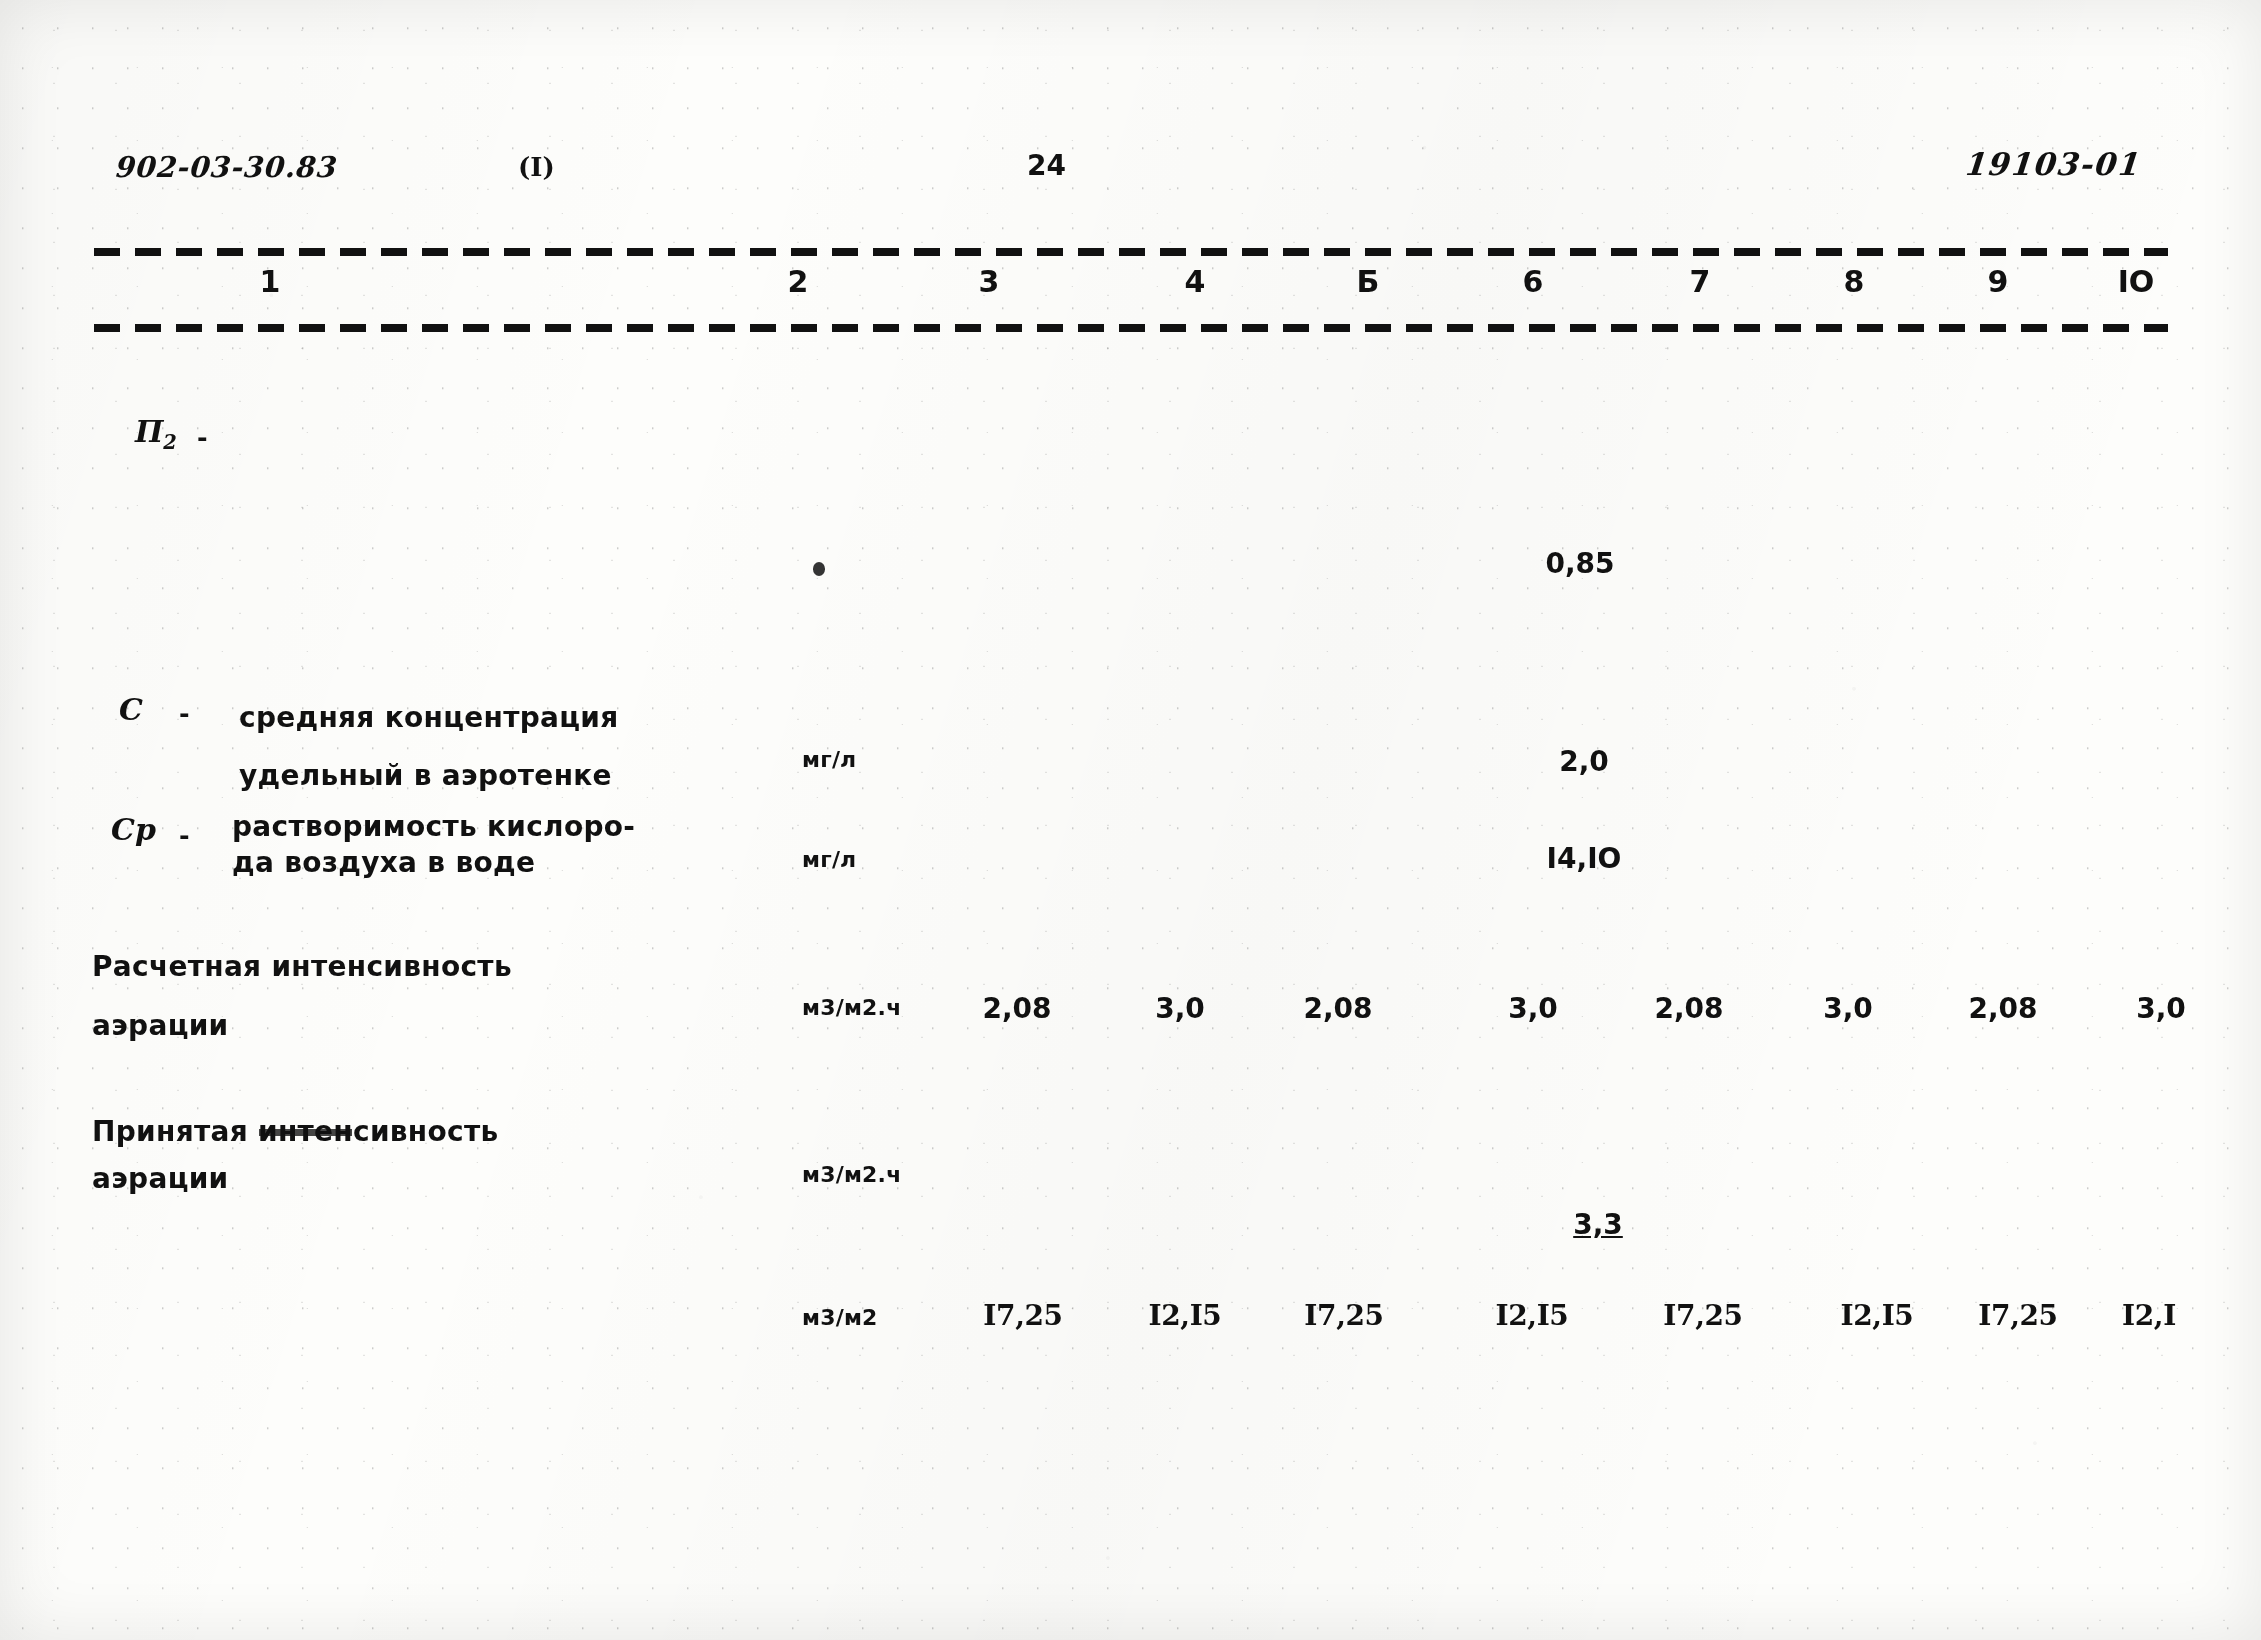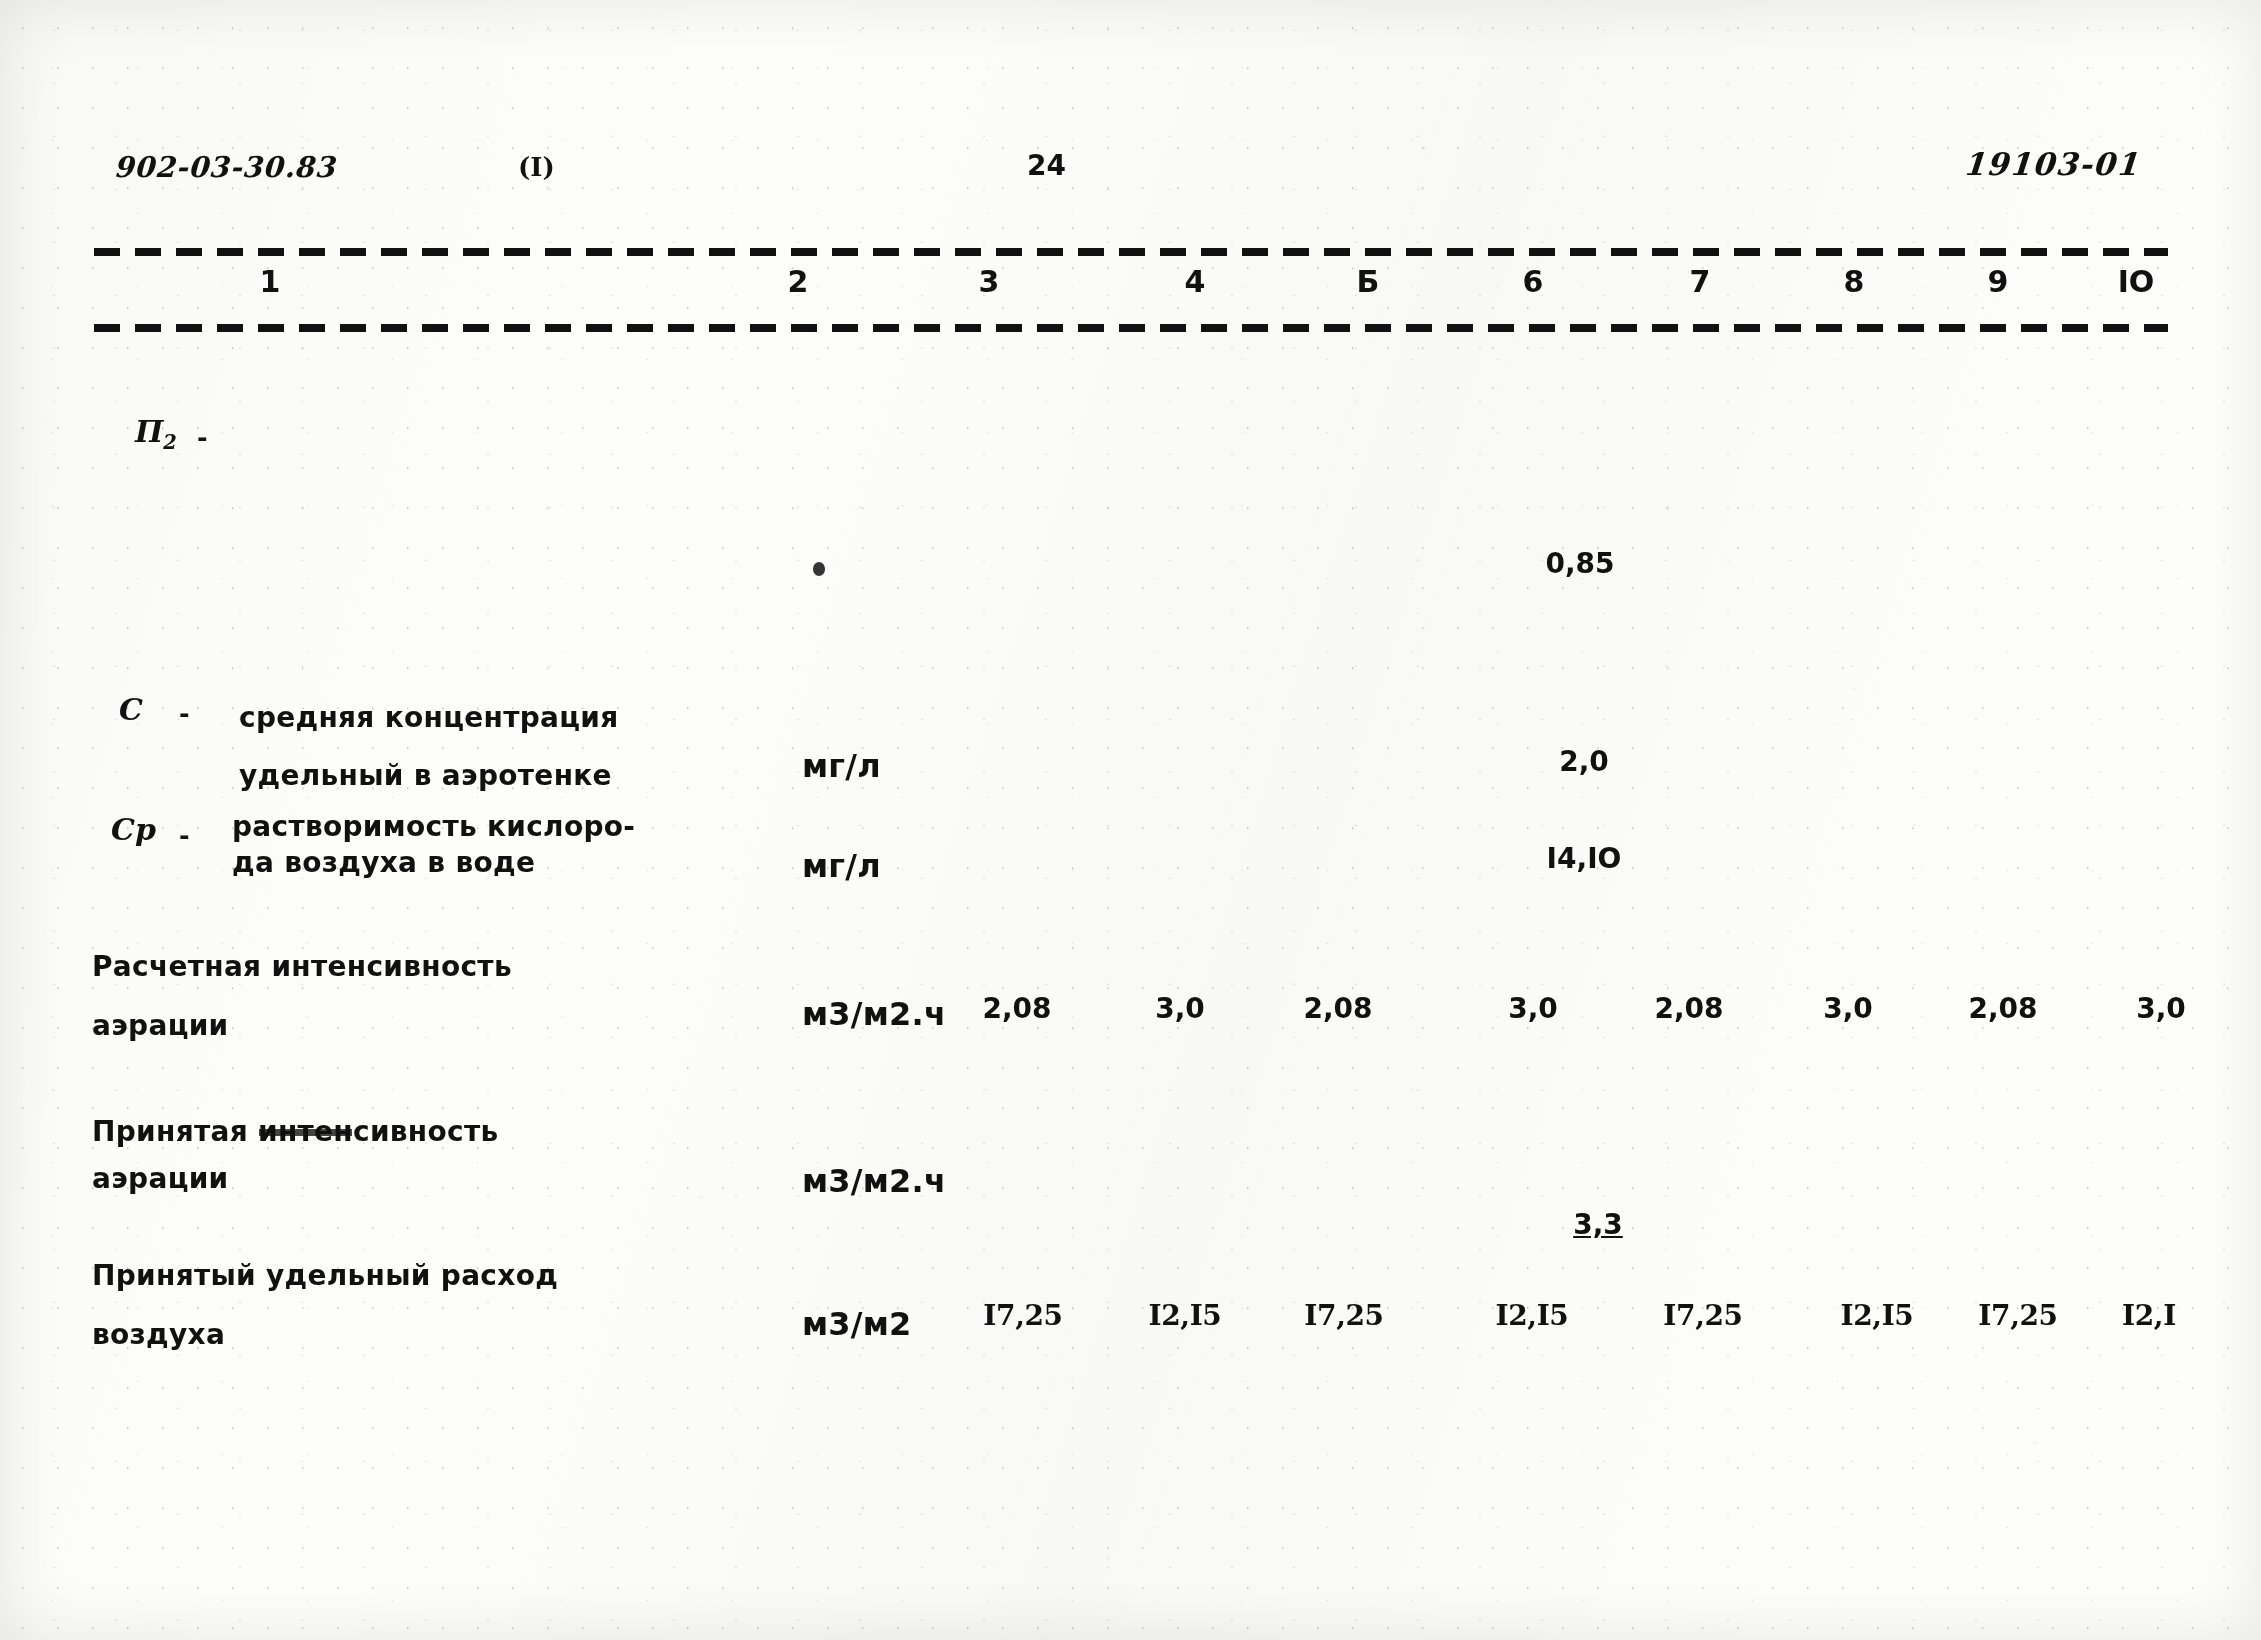--- a/index.html
+++ b/index.html
@@ -136,21 +136,21 @@
     font-weight: 700;
     font-size: 28px;
     line-height: 36px;
     letter-spacing: 0.3px;
     white-space: pre;
   }
   .unit {
     position: absolute;
     font-family: "DejaVu Sans", sans-serif;
     font-weight: 700;
-    font-size: 32px;
+    font-size: 22px;
     letter-spacing: 0.2px;
   }
   .val {
     position: absolute;
     font-family: "DejaVu Sans", sans-serif;
     font-weight: 700;
     font-size: 28px;
     text-align: center;
     transform: translateX(-50%);
     white-space: pre;
@@ -244,22 +244,20 @@
   <div class="val" style="left:1848px; top:992px;">3,0</div>
   <div class="val" style="left:2003px; top:992px;">2,08</div>
   <div class="val" style="left:2161px; top:992px;">3,0</div>
 
   <div class="desc" style="left:92px; top:1102px; line-height:59px;"><span>Принятая </span><span class="overstrike">интен</span><span>сивность</span>
 </div>
   <div class="desc" style="left:92px; top:1161px;">аэрации</div>
   <div class="unit" style="left:802px; top:1162px;">м3/м2.ч</div>
   <div class="val" style="left:1598px; top:1208px;text-decoration:underline;">3,3</div>
 
-  <div class="desc" style="left:92px; top:1246px; line-height:59px;">Принятый удельный расход
-воздуха</div>
   <div class="unit" style="left:802px; top:1305px;">м3/м2</div>
   <div class="val serifnum" style="left:1023px; top:1299px;">I7,25</div>
   <div class="val serifnum" style="left:1185px; top:1299px;">I2,I5</div>
   <div class="val serifnum" style="left:1344px; top:1299px;">I7,25</div>
   <div class="val serifnum" style="left:1532px; top:1299px;">I2,I5</div>
   <div class="val serifnum" style="left:1703px; top:1299px;">I7,25</div>
   <div class="val serifnum" style="left:1877px; top:1299px;">I2,I5</div>
   <div class="val serifnum" style="left:2018px; top:1299px;">I7,25</div>
   <div class="val serifnum" style="left:2149px; top:1299px;">I2,I</div>
 

